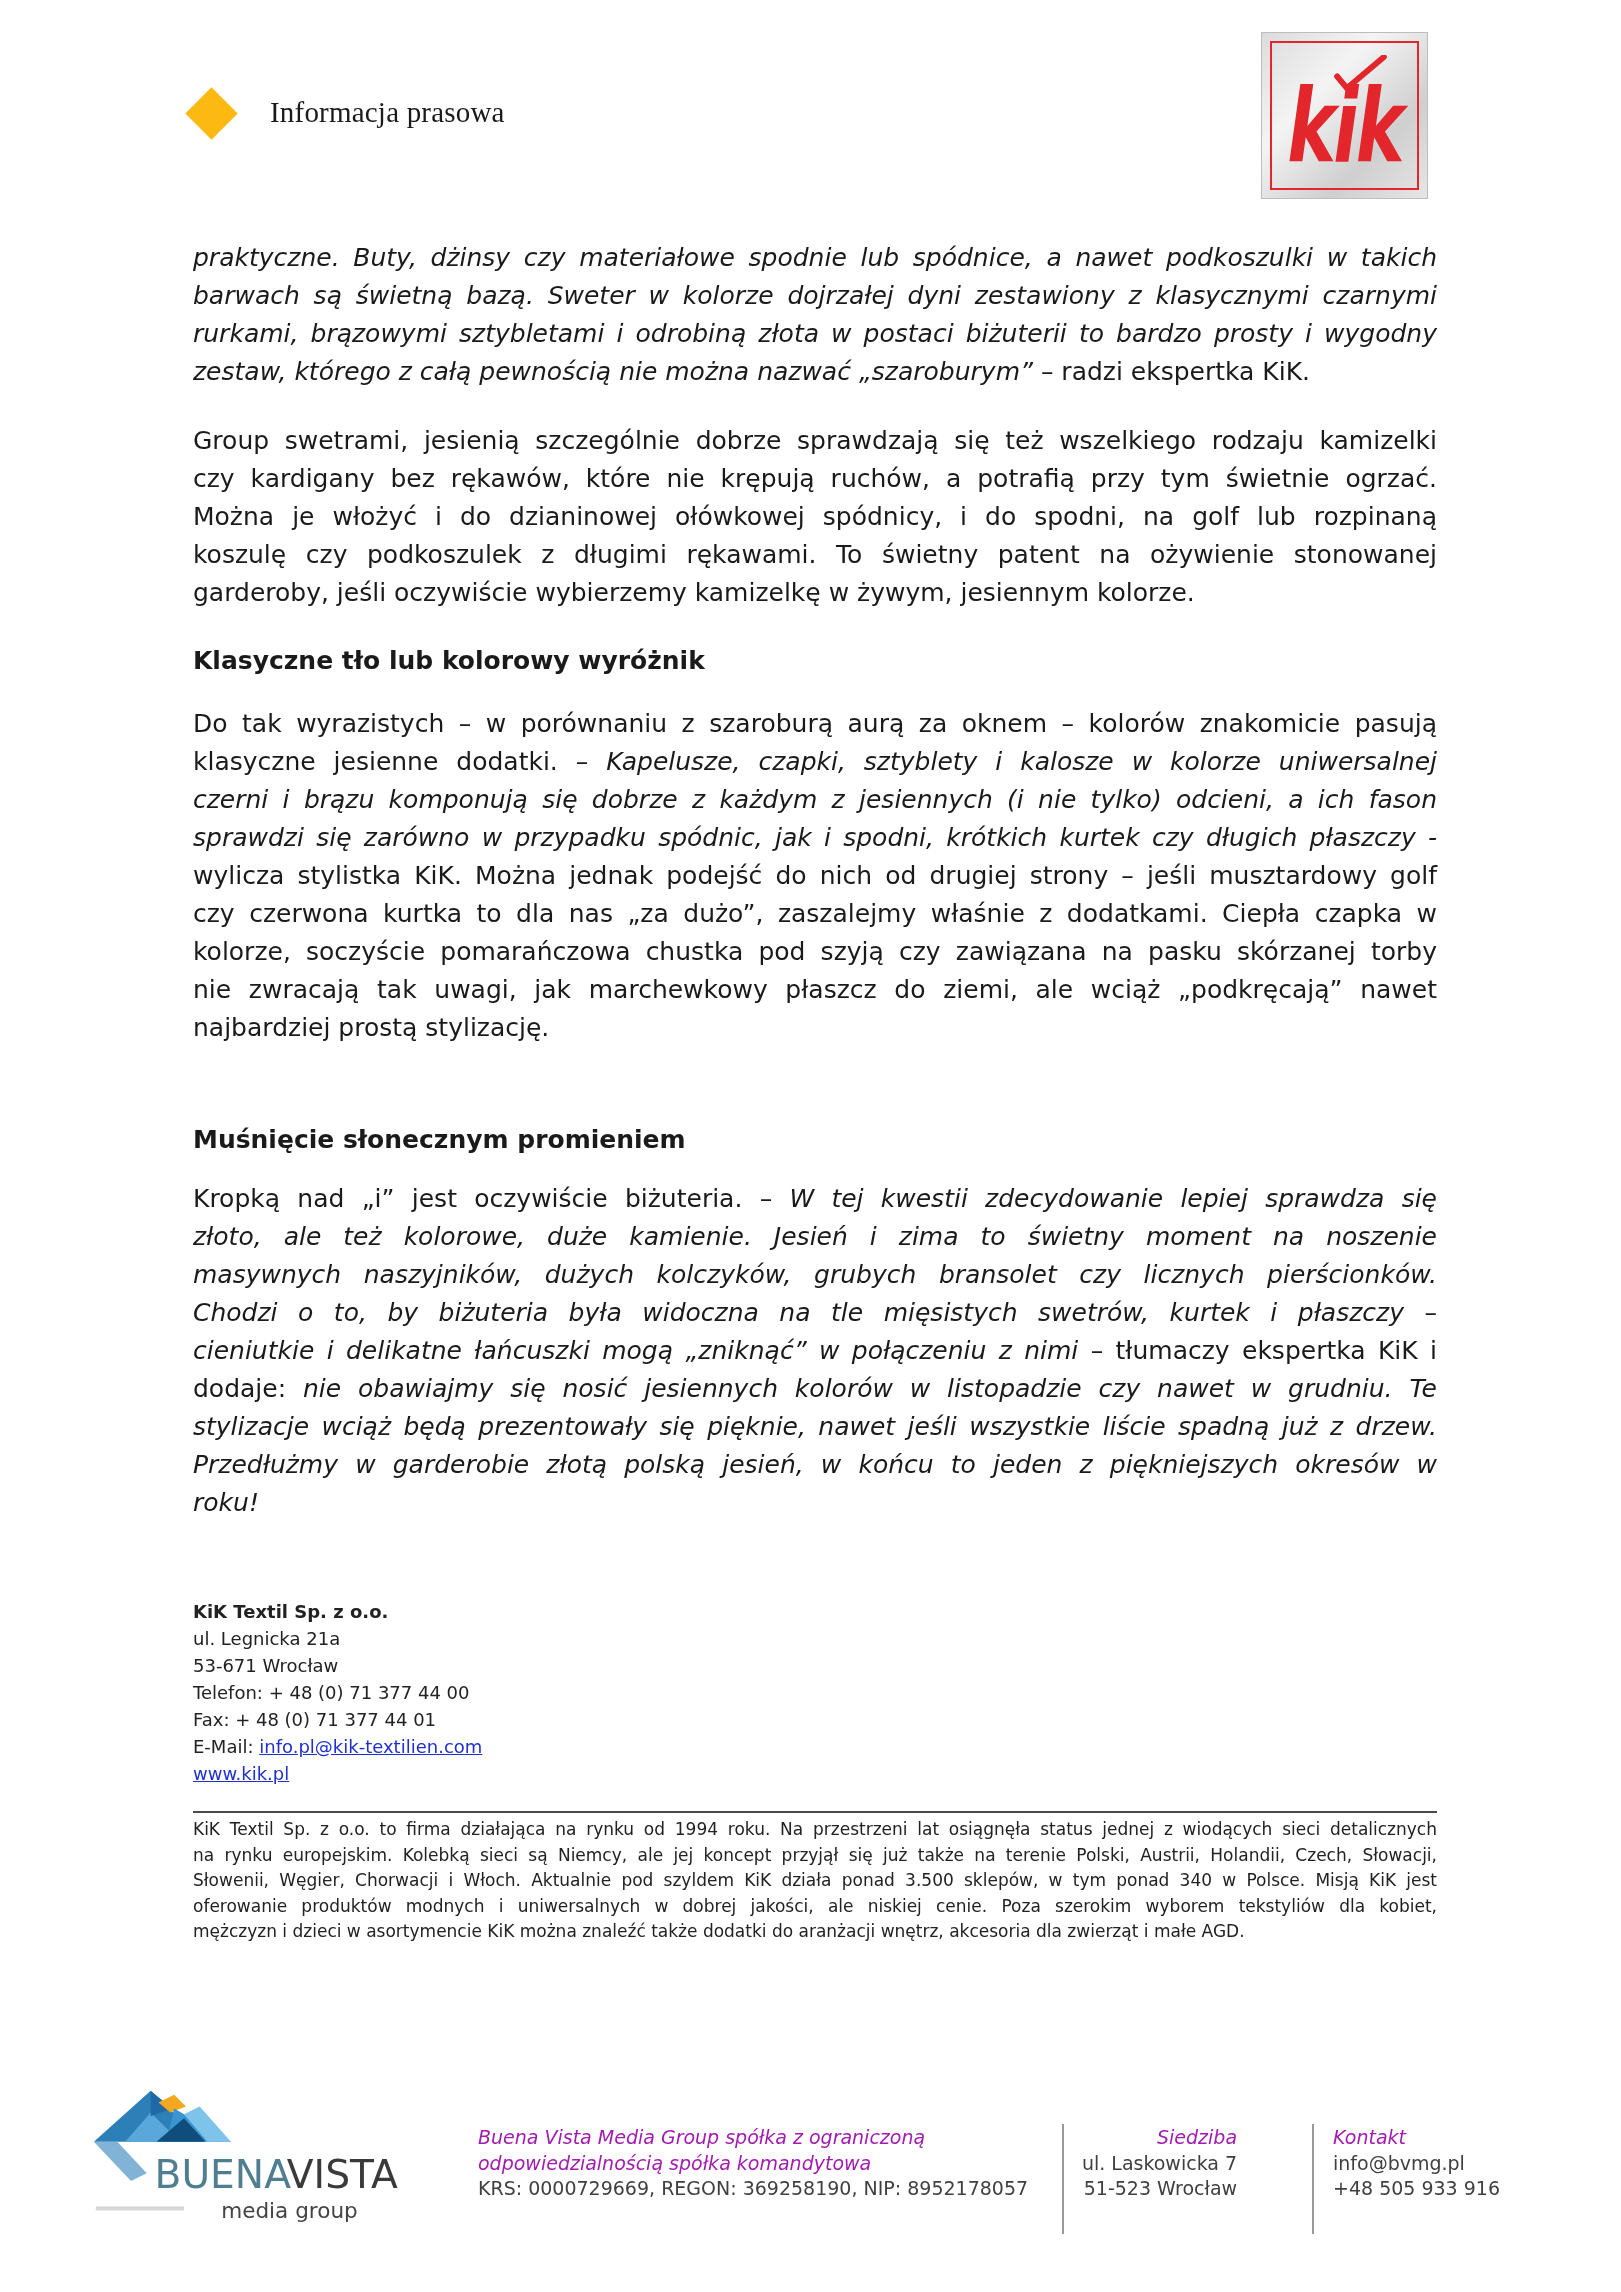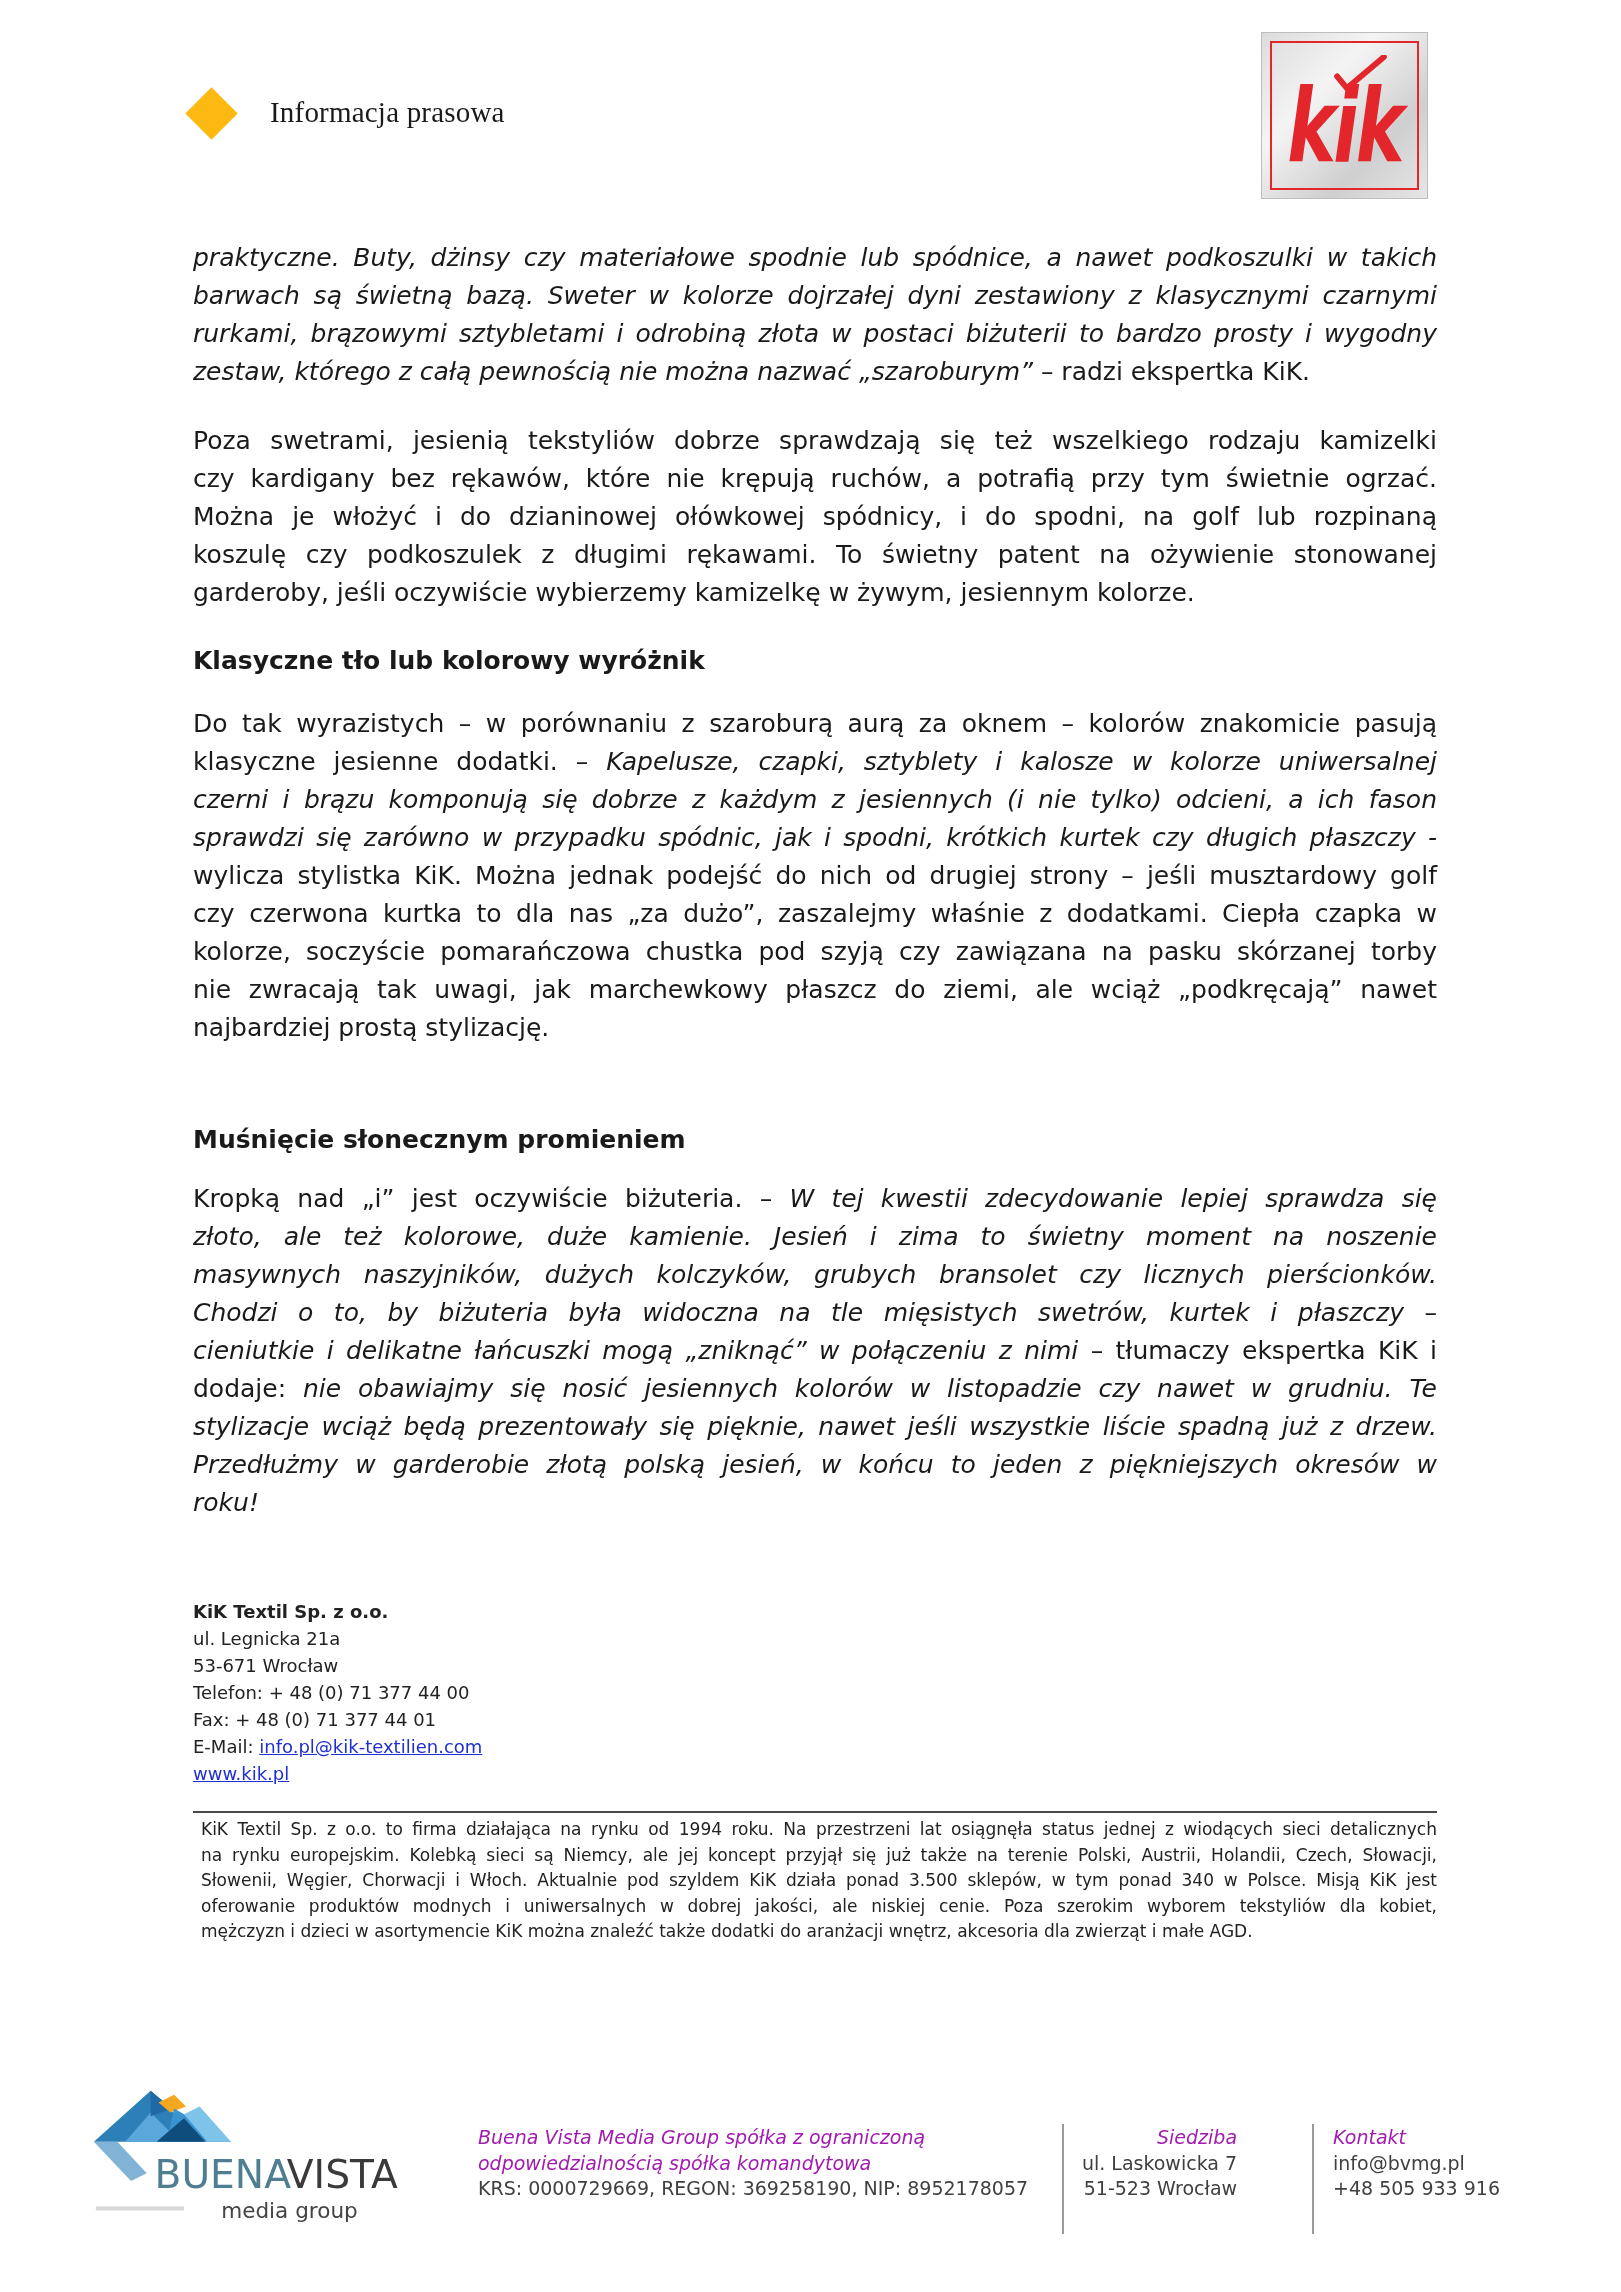--- a/index.html
+++ b/index.html
@@ -30,21 +30,21 @@
   .h2 { position: absolute; left: 193px; font-size: 25px; font-weight: bold; line-height: 38px; }
 
   
   .contact { position: absolute; left: 193px; top: 1598px; font-size: 18px; line-height: 27px; color: #222; }
   .contact .b { font-weight: bold; }
   .contact a { color: #1f2fd1; text-decoration: underline; }
 
   .rule { position: absolute; left: 193px; width: 1244px; top: 1811px; height: 2px; background: #4a4a4a; }
 
   .about { position: absolute; left: 193px; width: 1244px; top: 1817px; font-size: 17px; line-height: 25.5px; color: #222; }
-  .about .ln { height: 25.5px; margin-left: 8px; }
+  .about .ln { height: 25.5px; }
 
   
   .bv-logo { position: absolute; left: 86px; top: 2083px; width: 338px; height: 147px; }
   .bv-company { position: absolute; left: 478px; top: 2125px; font-size: 19px; line-height: 25.5px; }
   .blue { color: #a21caf; font-style: italic; }
   .dark { color: #404040; }
   .vdiv { position: absolute; top: 2124px; height: 110px; width: 2px; background: #9a9a9a; }
   .bv-col { position: absolute; top: 2125px; font-size: 19px; line-height: 25.5px; }
 </style>
 </head>
@@ -62,21 +62,21 @@
 </div>
 
 <div class="body-text" style="top:239px;">
     <span class="ln"><span class="it">praktyczne. Buty, dżinsy czy materiałowe spodnie lub spódnice, a nawet podkoszulki w takich</span></span>
     <span class="ln"><span class="it">barwach są świetną bazą. Sweter w kolorze dojrzałej dyni zestawiony z klasycznymi czarnymi</span></span>
     <span class="ln"><span class="it">rurkami, brązowymi sztybletami i odrobiną złota w postaci biżuterii to bardzo prosty i wygodny</span></span>
     <span class="ln last"><span class="it">zestaw, którego z całą pewnością nie można nazwać „szaroburym”</span><span> – radzi ekspertka KiK.</span></span>
   </div>
 
 <div class="body-text" style="top:422px;">
-    <span class="ln"><span>Poza swetrami, jesienią tekstyliów dobrze sprawdzają się też wszelkiego rodzaju kamizelki</span></span>
+    <span class="ln"><span>Group swetrami, jesienią szczególnie dobrze sprawdzają się też wszelkiego rodzaju kamizelki</span></span>
     <span class="ln"><span>czy kardigany bez rękawów, które nie krępują ruchów, a potrafią przy tym świetnie ogrzać.</span></span>
     <span class="ln"><span>Można je włożyć i do dzianinowej ołówkowej spódnicy, i do spodni, na golf lub rozpinaną</span></span>
     <span class="ln"><span>koszulę czy podkoszulek z długimi rękawami. To świetny patent na ożywienie stonowanej</span></span>
     <span class="ln last"><span>garderoby, jeśli oczywiście wybierzemy kamizelkę w żywym, jesiennym kolorze.</span></span>
   </div>
 
 <div class="h2" style="top:642px;">Klasyczne tło lub kolorowy wyróżnik</div>
 
 <div class="body-text" style="top:705px;">
     <span class="ln"><span>Do tak wyrazistych – w porównaniu z szaroburą aurą za oknem – kolorów znakomicie pasują</span></span>

